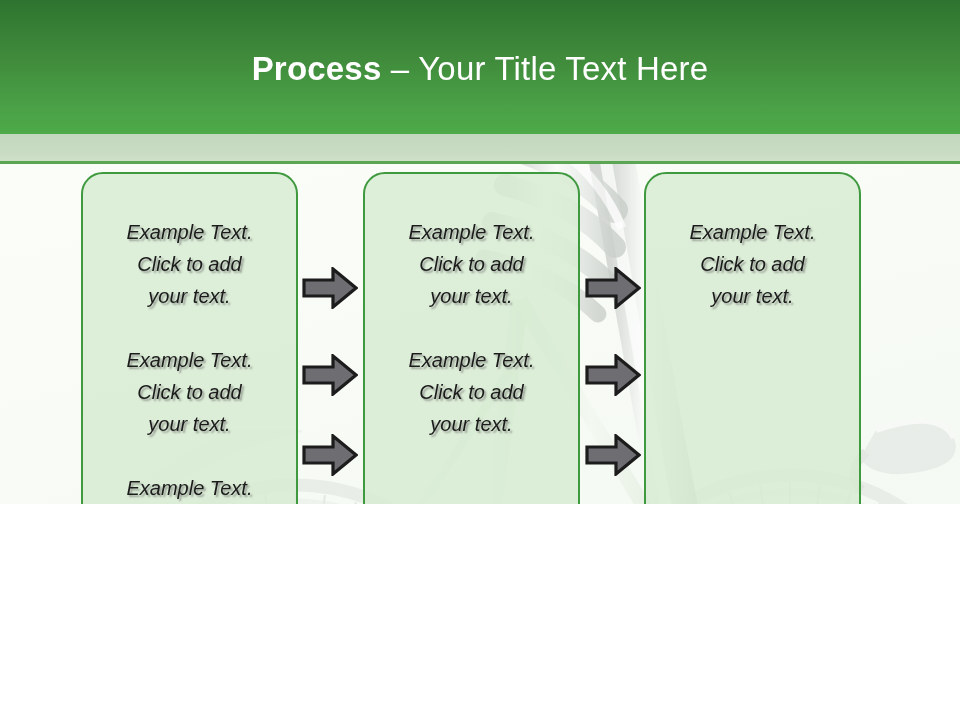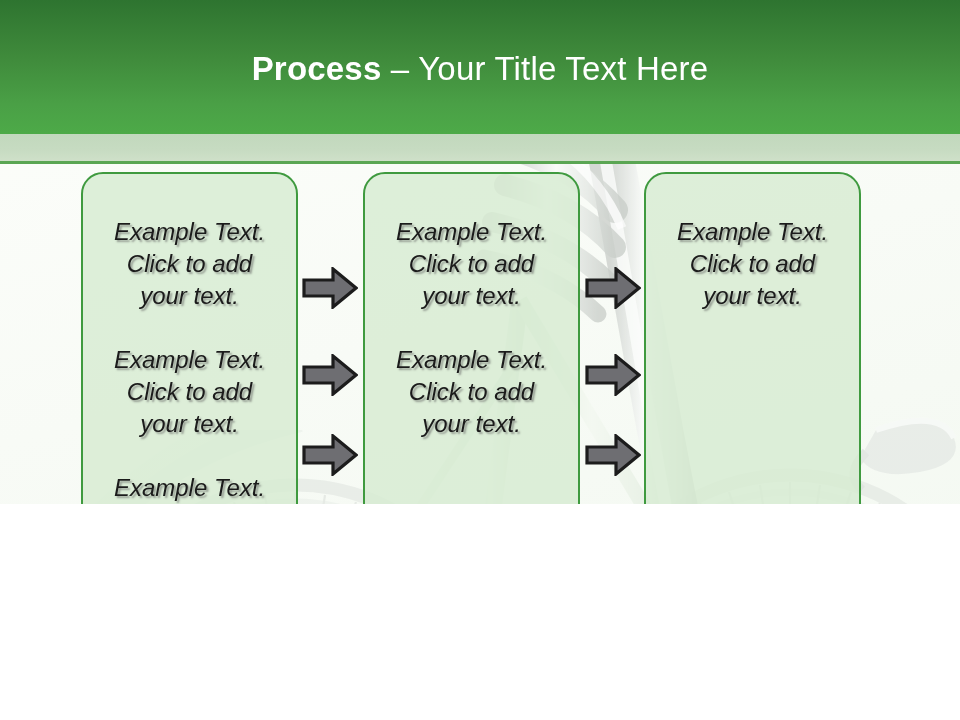--- a/index.html
+++ b/index.html
@@ -73,21 +73,21 @@
   #box1 { left:81px; }
   #box2 { left:363px; }
   #box3 { left:644px; }
 
   .box-body {
     padding:42px 12px 0 12px;
     text-align:center;
   }
   .para {
     font-style:italic;
-    font-size:24px;
+    font-size:20px;
     line-height:32px;
     color:#1b1b1b;
     text-shadow:2px 2px 2px rgba(90,90,90,0.55);
     margin-bottom:32px;
     white-space:pre-line;
   }
   .para:last-child { margin-bottom:0; }
 
   
   .refl {

